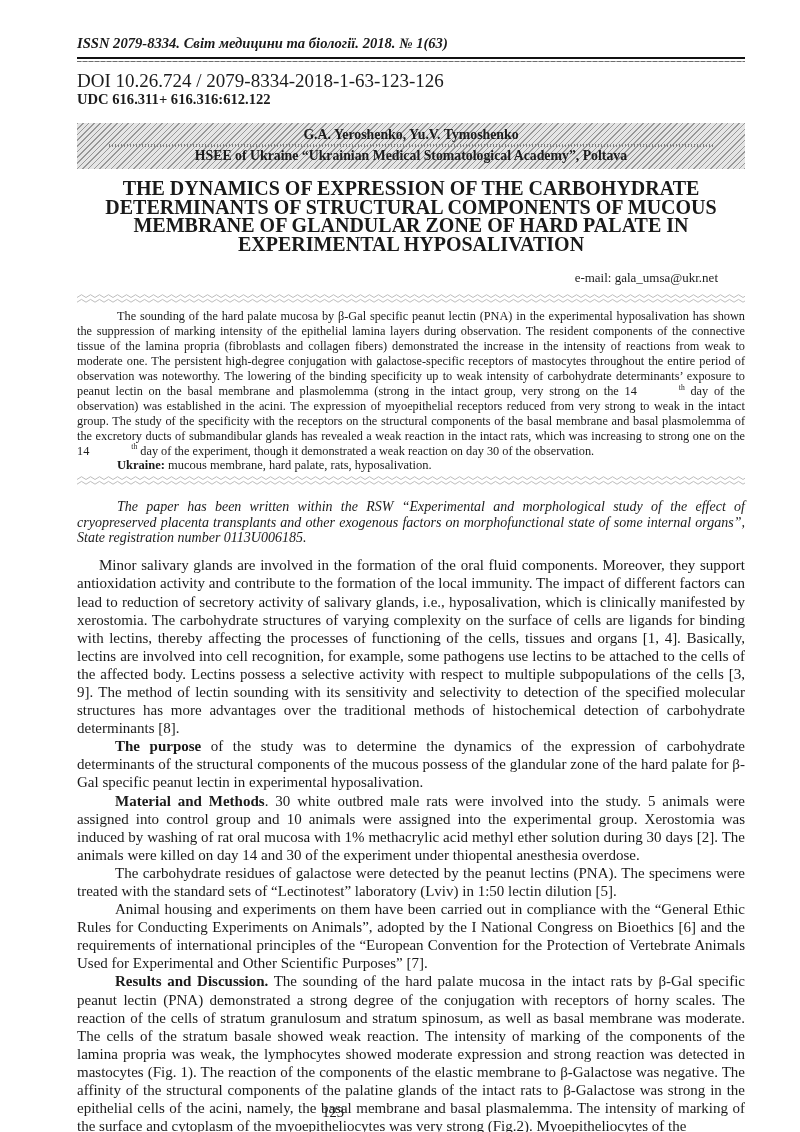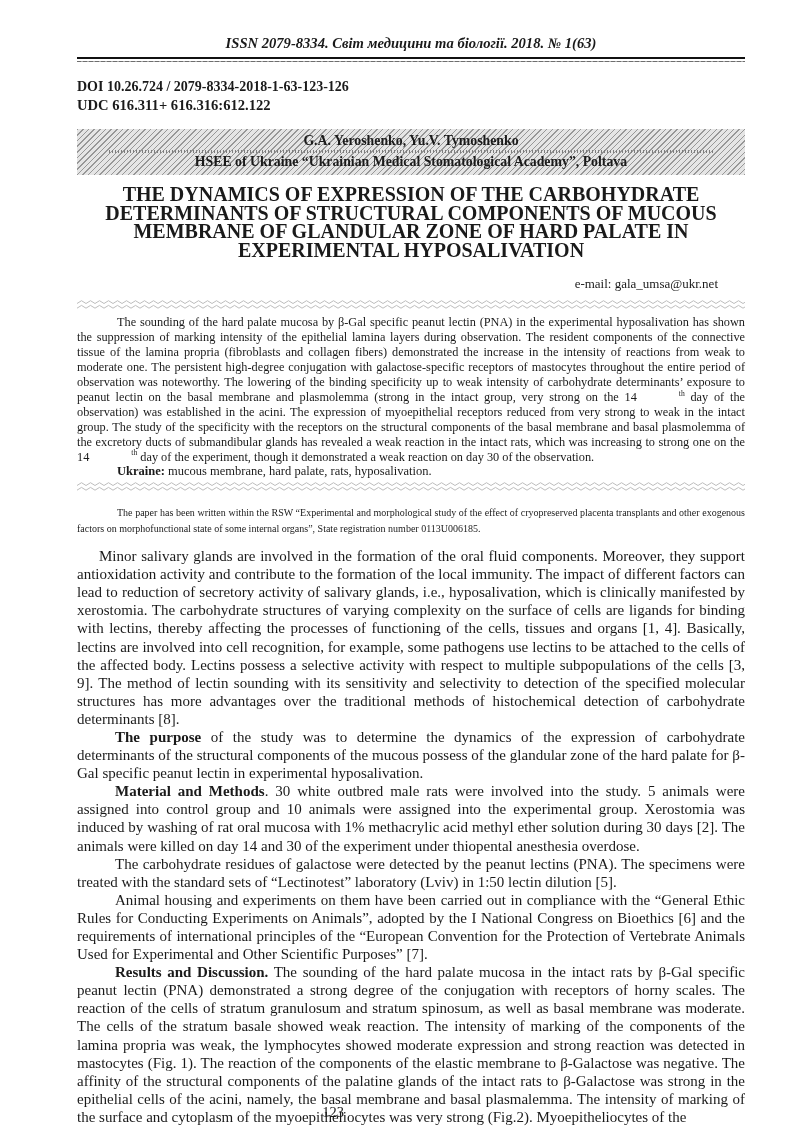--- a/index.html
+++ b/index.html
@@ -4,45 +4,45 @@
 <style>
   html,body{margin:0;padding:0;background:#fff;}
   .page{
     position:relative;width:800px;height:1132px;overflow:hidden;
     background:var(--color-page_bg,#fff);
     color:var(--color-text,#1a1a1a);
     font-family:"Liberation Serif","DejaVu Serif",serif;
   }
   .content{position:absolute;left:77px;top:0;width:668px;}
 
-  .issn{margin-top:35px;text-align:center;font-weight:bold;font-style:italic;font-size:14.6px;line-height:17px;}
+  .issn{margin-top:35px;text-align:left;font-weight:bold;font-style:italic;font-size:14.6px;line-height:17px;}
   .rules{margin-top:5px;}
   .rule-thick{height:2px;background:var(--color-rule,#111);}
   .rule-thin{height:1px;margin-top:2px;background:repeating-linear-gradient(90deg,#6e6e6e 0 4px,#aaa 4px 6px);}
-  .doi{margin-top:16px;font-weight:bold;font-size:14px;line-height:18px;}
+  .doi{margin-top:10px;font-weight:normal;font-size:19px;line-height:18px;}
   .udc{font-weight:bold;font-size:14.6px;line-height:18px;}
 
   .band{
     margin-top:15px;padding:4px 12px 5px;text-align:center;
     background:repeating-linear-gradient(135deg,var(--color-band_stripe,#979797) 0 1px,var(--color-band_bg,#e5e5e5) 1px 4px);
   }
   .band-line{font-weight:bold;font-size:13.8px;line-height:16px;}
   .band-dots{height:3px;margin:1px 20px;background:repeating-linear-gradient(90deg,#7d7d7d 0 1px,transparent 1px 3px);}
 
   .title{margin:10px auto 0;max-width:662px;text-align:center;font-size:20px;font-weight:bold;line-height:18.6px;}
   .email{margin-top:17px;padding-right:27px;text-align:right;font-size:13px;line-height:15px;}
 
   .zigzag{display:block;margin-top:9px;}
   .zigzag path{stroke:var(--color-zigzag,#bcbcbc);}
   .zigzag.second{margin-top:3px;}
 
   .abstract{margin:5px 0 0;font-size:12.3px;line-height:14.9px;text-align:justify;text-indent:40px;}
   .keywords{margin:0;font-size:12.5px;line-height:15px;text-align:justify;text-indent:40px;}
 
-  .funding{margin:13px 0 0;font-size:10px;line-height:15.3px;text-align:justify;text-indent:40px;}
+  .funding{margin:13px 0 0;font-style:italic;font-size:14px;line-height:15.3px;text-align:justify;text-indent:40px;}
 
   .bodytext{margin-top:11px;font-size:15px;line-height:18.1px;text-align:justify;}
   .bodytext p{margin:0;text-indent:38px;}
   .bodytext p:first-child{text-indent:22px;}
 
   sup{font-size:0.62em;line-height:0;vertical-align:super;padding-left:42px;}
 
   .pageno{position:absolute;top:1076px;left:10px;width:646px;text-align:center;font-size:14.5px;margin-top:28px;}
 </style>
 </head>

